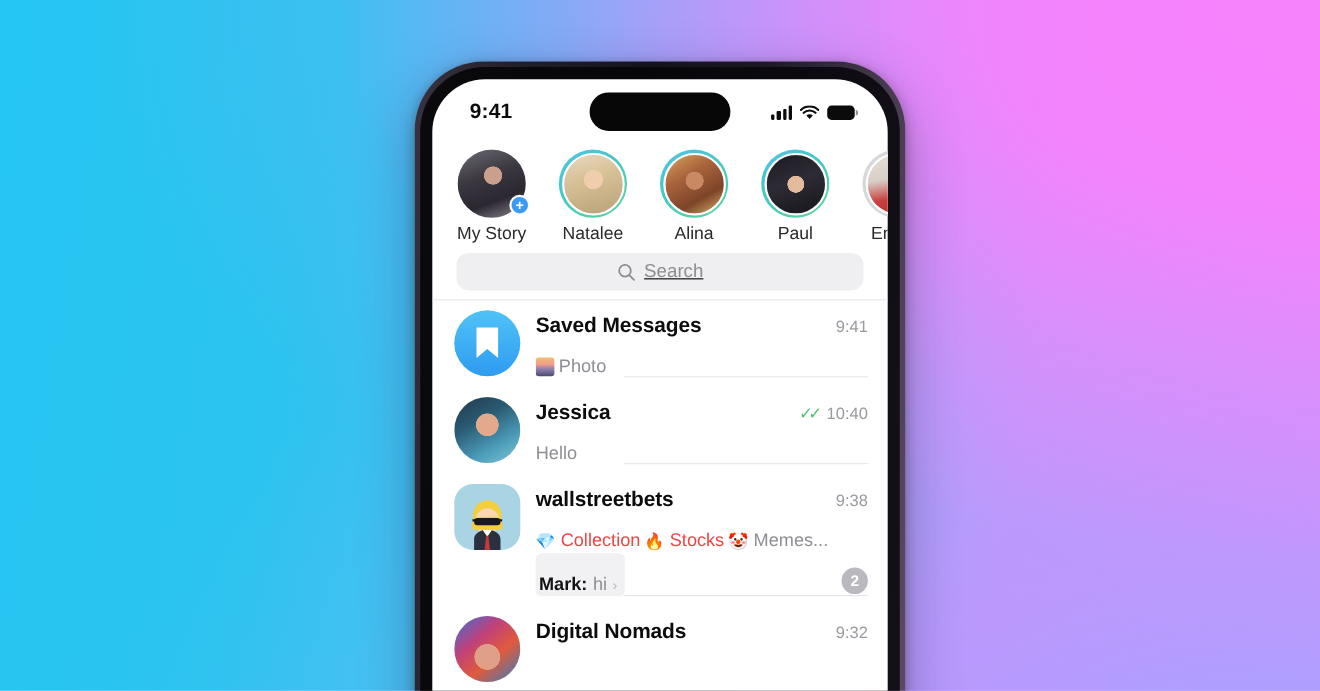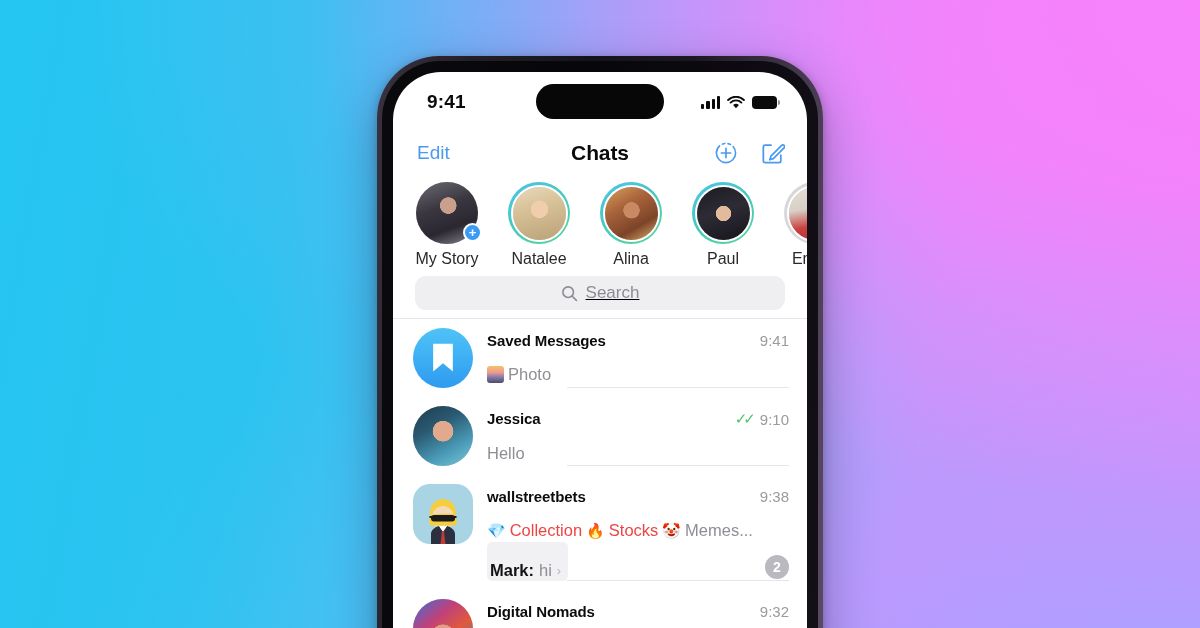--- a/index.html
+++ b/index.html
@@ -104,21 +104,21 @@
 
   
   .chats { border-top:1px solid #e6e6ea; }
   .row { display:flex; padding:9px 18px 9px 20px; position:relative; }
   .row-ava { width:60px; height:60px; flex:0 0 60px; border-radius:50%; overflow:hidden; position:relative; background:#d6d6db; }
   .row-ava.sq { border-radius:17px; }
   .saved { background:linear-gradient(180deg,#4FC3F7 0%,#2E9BF0 100%); display:flex; align-items:center; justify-content:center; }
   .wsb { background:#a8d4e4; display:flex; align-items:flex-end; justify-content:center; }
   .body { flex:1; min-width:0; padding:4px 0 0 14px; position:relative; }
   .line1 { display:flex; align-items:baseline; }
-  .title { font-size:15px; font-weight:700; color:#0c0c0d; letter-spacing:-0.1px; white-space:nowrap; }
+  .title { font-size:19px; font-weight:700; color:#0c0c0d; letter-spacing:-0.1px; white-space:nowrap; }
   .meta { margin-left:auto; display:flex; align-items:center; gap:5px; padding-left:10px; }
   .time { font-size:15px; color:#9a9aa0; }
   .checks { color:#4fc26b; font-size:15px; letter-spacing:-4px; padding-right:3px;}
   .sub { margin-top:16px; font-size:16.5px; color:#8e8e95; display:flex; align-items:center; gap:4px; white-space:nowrap; overflow:hidden;}
   .sub .tag { color:#ef4444; }
   .sub .em { font-size:15px; }
   .reply { margin-top:2px; display:inline-flex; align-items:center; gap:5px; background:#f1f1f4; border-radius:5px; padding:19px 7px 1px 3px; width:max-content; }
   .reply .who { font-size:16.5px; font-weight:700; color:#131316; }
   .reply .txt { font-size:16.5px; color:#8e8e95; }
   .reply .chev { font-size:13px; color:#b6b6bc; }
@@ -152,34 +152,20 @@
           </span>
         <svg width="18" height="13" viewBox="0 0 18 13">
           <path d="M9 12.2 6.1 9.1a4.1 4.1 0 0 1 5.8 0z" fill="#0b0b0c"></path>
           <path d="M3.6 6.6a7.7 7.7 0 0 1 10.8 0" stroke="#0b0b0c" stroke-width="1.9" fill="none" stroke-linecap="round"></path>
           <path d="M1.1 4a11.2 11.2 0 0 1 15.8 0" stroke="#0b0b0c" stroke-width="1.9" fill="none" stroke-linecap="round"></path>
         </svg>
         <span class="batt"></span>
       </div>
     </div>
 
-    <div class="navbar">
-      <div class="nav-edit">Edit</div>
-      <div class="nav-title">Chats</div>
-      <div class="nav-actions">
-        <svg width="24" height="24" viewBox="0 0 24 24">
-          <circle cx="12" cy="12" r="9.6" fill="none" stroke="#4a9bf0" stroke-width="1.6" stroke-dasharray="38 3.2 2.6 3.2 2.6 3.2" stroke-linecap="round"></circle>
-          <path d="M12 7.4v9.2M7.4 12h9.2" stroke="#4a9bf0" stroke-width="1.7" stroke-linecap="round"></path>
-        </svg>
-        <svg width="25" height="25" viewBox="0 0 24 24">
-          <path d="M20 13.6V19a1.8 1.8 0 0 1-1.8 1.8H5A1.8 1.8 0 0 1 3.2 19V5.8A1.8 1.8 0 0 1 5 4h5.6" fill="none" stroke="#4a9bf0" stroke-width="1.7" stroke-linecap="round"></path>
-          <path d="M10.5 14.6 20.8 4.3a1.6 1.6 0 1 1 2.3 2.3L12.8 16.9l-3.4 1.1z" fill="none" stroke="#4a9bf0" stroke-width="1.7" stroke-linejoin="round"></path>
-        </svg>
-      </div>
-    </div>
 
     <div class="stories">
       <div class="story">
         <div class="ring plain">
           <div class="ava">
               <div class="f f-my"></div>
             </div>
         </div>
         <div class="plus">+</div>
         <div class="st-name">My Story</div>
@@ -253,21 +239,21 @@
 
       <div class="row">
         <div class="row-ava">
             <div class="f f-jes"></div>
           </div>
         <div class="body">
           <div class="line1">
             <span class="title">Jessica</span>
             <span class="meta">
               <span class="checks">✓✓</span>
-              <span class="time">9:10</span>
+              <span class="time">10:40</span>
             </span>
           </div>
           <div class="sub">
             <span>Hello</span>
           </div>
           <div class="sep"></div>
         </div>
       </div>
 
       <div class="row">

